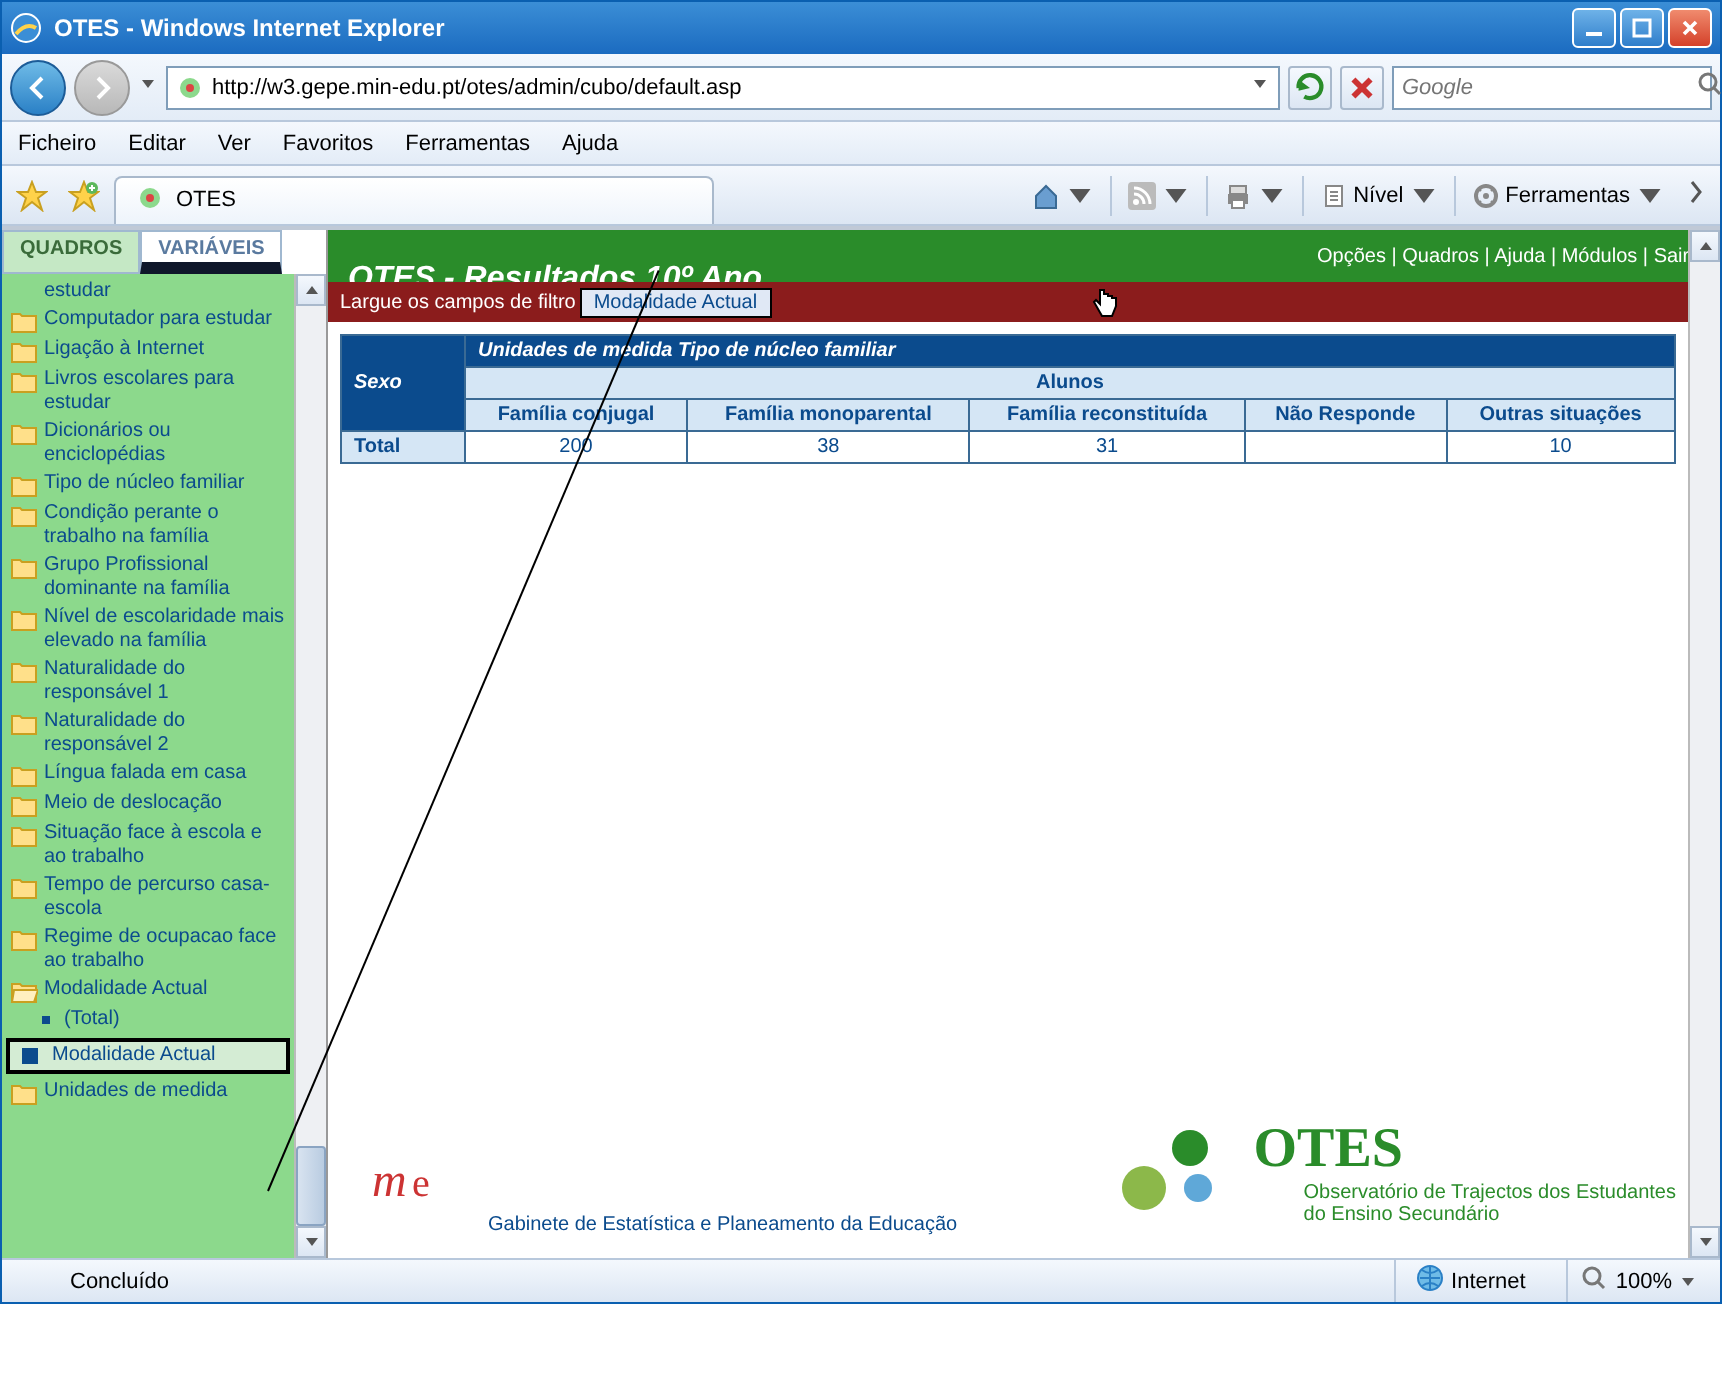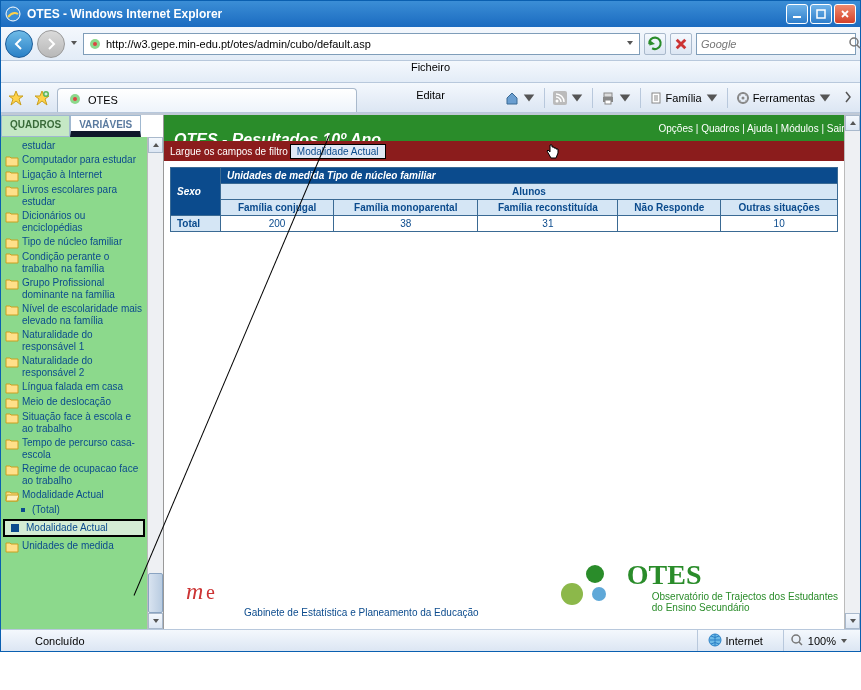--- a/index.html
+++ b/index.html
@@ -22,21 +22,21 @@
   .nav-arrow.fwd { background: linear-gradient(#dadada,#b8b8b8); border: 1px solid #999; }
   .nav-arrow svg { width: 14px; height: 14px; }
   .addr-bar { flex: 1; display: flex; align-items: center; height: 22px; background: #fff; border: 1px solid #7f9db9; padding: 0 4px; gap: 4px; }
   .addr-bar input { flex: 1; border: none; outline: none; font-size: 11px; }
   .addr-icon { width: 14px; height: 14px; }
   .nav-btn { width: 22px; height: 22px; border: 1px solid #a9b9cc; border-radius: 2px; background: linear-gradient(#f5f9fe,#dce6f3); display: flex; align-items: center; justify-content: center; cursor: pointer; }
   .search-box { width: 160px; height: 22px; background: #fff; border: 1px solid #7f9db9; display: flex; align-items: center; padding: 0 4px; gap: 4px; }
   .search-box input { flex: 1; border: none; outline: none; font-size: 11px; font-style: italic; color: #888; }
   
   
-  .menubar { background: linear-gradient(#f4f8fd,#e3ecf7); height: 22px; display: flex; align-items: center; padding: 0 8px; border-bottom: 1px solid #b8c8dc; gap: 16px; font-size: 11px; flex-direction: column; }
+  .menubar { background: linear-gradient(#f4f8fd,#e3ecf7); height: 22px; display: flex; align-items: center; padding: 0 8px; border-bottom: 1px solid #b8c8dc; gap: 16px; font-size: 11px; }
   .menu-item { cursor: pointer; }
   
   
   .favbar { background: linear-gradient(#f4f8fd,#dce6f3); height: 30px; display: flex; align-items: center; padding: 0 4px; border-bottom: 1px solid #b8c8dc; gap: 4px; }
   .fav-btn { width: 22px; height: 22px; display: flex; align-items: center; justify-content: center; cursor: pointer; }
   .tab { height: 24px; background: linear-gradient(#fff,#eef4fb); border: 1px solid #a9b9cc; border-bottom: none; border-radius: 4px 4px 0 0; display: flex; align-items: center; padding: 0 10px; gap: 6px; font-size: 11px; margin-top: 4px; width: 300px; }
   .fav-spacer { flex: 1; }
   .tool-dd { height: 22px; display: flex; align-items: center; gap: 3px; padding: 0 4px; cursor: pointer; border-radius: 2px; font-size: 11px; }
   .tool-dd svg { width: 14px; height: 14px; }
   .divider { width: 1px; height: 20px; background: #b8c8dc; }
@@ -236,21 +236,21 @@
       <svg width="8" height="8" viewBox="0 0 8 8">
           <path d="M1 2 L4 6 L7 2" fill="#555"></path>
         </svg>
     </div>
     <div class="divider"></div>
     <div class="tool-dd">
       <svg viewBox="0 0 14 14">
           <rect x="3" y="2" width="8" height="10" fill="#fff" stroke="#888"></rect>
           <path d="M5 5 H9 M5 7 H9 M5 9 H9" stroke="#888"></path>
         </svg>
-      <span>Família</span>
+      <span>Nível</span>
       <svg width="8" height="8" viewBox="0 0 8 8">
           <path d="M1 2 L4 6 L7 2" fill="#555"></path>
         </svg>
     </div>
     <div class="divider"></div>
     <div class="tool-dd">
       <svg viewBox="0 0 14 14">
           <circle cx="7" cy="7" r="5" fill="none" stroke="#888" stroke-width="2"></circle>
           <circle cx="7" cy="7" r="1.5" fill="#888"></circle>
           <path d="M7 1 V3 M7 11 V13 M1 7 H3 M11 7 H13 M3 3 L4.5 4.5 M9.5 9.5 L11 11 M3 11 L4.5 9.5 M9.5 4.5 L11 3" stroke="#888"></path>
@@ -423,21 +423,21 @@
           <svg viewBox="0 0 16 18">
               <path d="M6 2 V9 L4 7 L3 8 L7 15 H12 L14 10 V6 L12 6 V5 L10 5 V4 L8 4 V2 Z" fill="#fff" stroke="#000"></path>
             </svg>
         </span>
       </div>
 
       <div class="grid-wrap">
         <table class="grid">
           <tbody>
               <tr>
-            <th class="hdr-dark" rowspan="3" style="width:50px;">Sexo</th>
+            <th class="hdr-dark" rowspan="3" style="width:62px;">Sexo</th>
             <th class="hdr-dark" colspan="5">
               <span>Unidades de medida</span> <span>Tipo de núcleo familiar</span>
             </th>
           </tr>
           <tr>
             <th class="hdr-light" colspan="5">Alunos</th>
           </tr>
           <tr>
             <th class="hdr-light">Família conjugal</th>
             <th class="hdr-light">Família monoparental</th>

